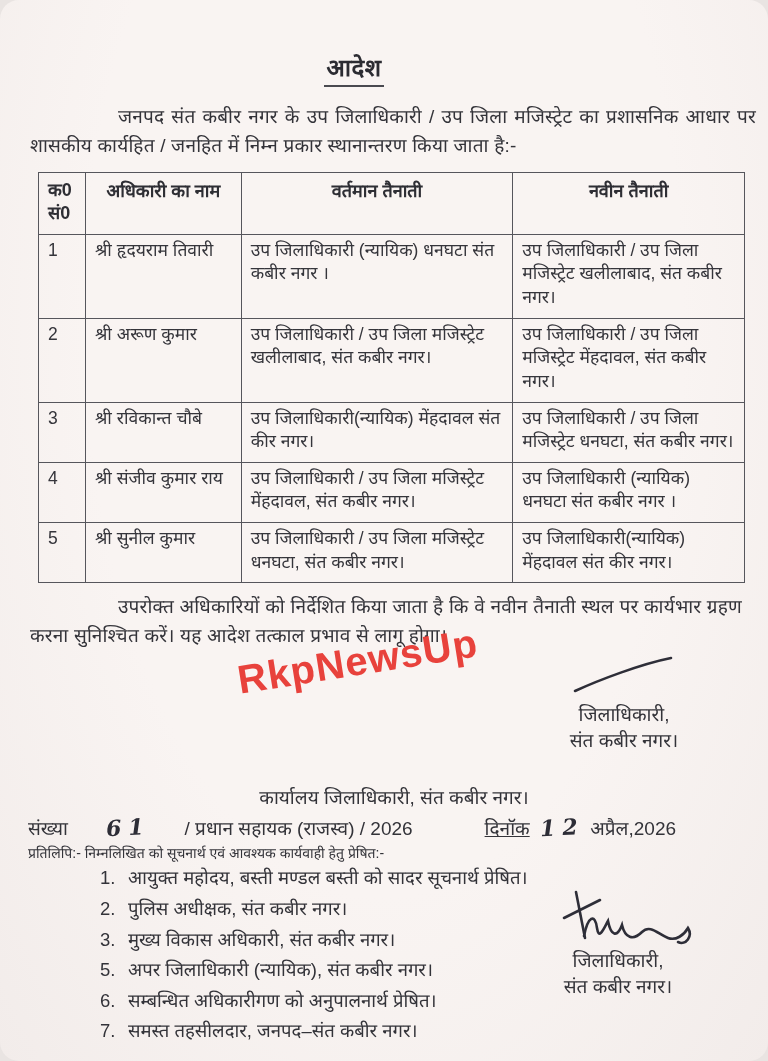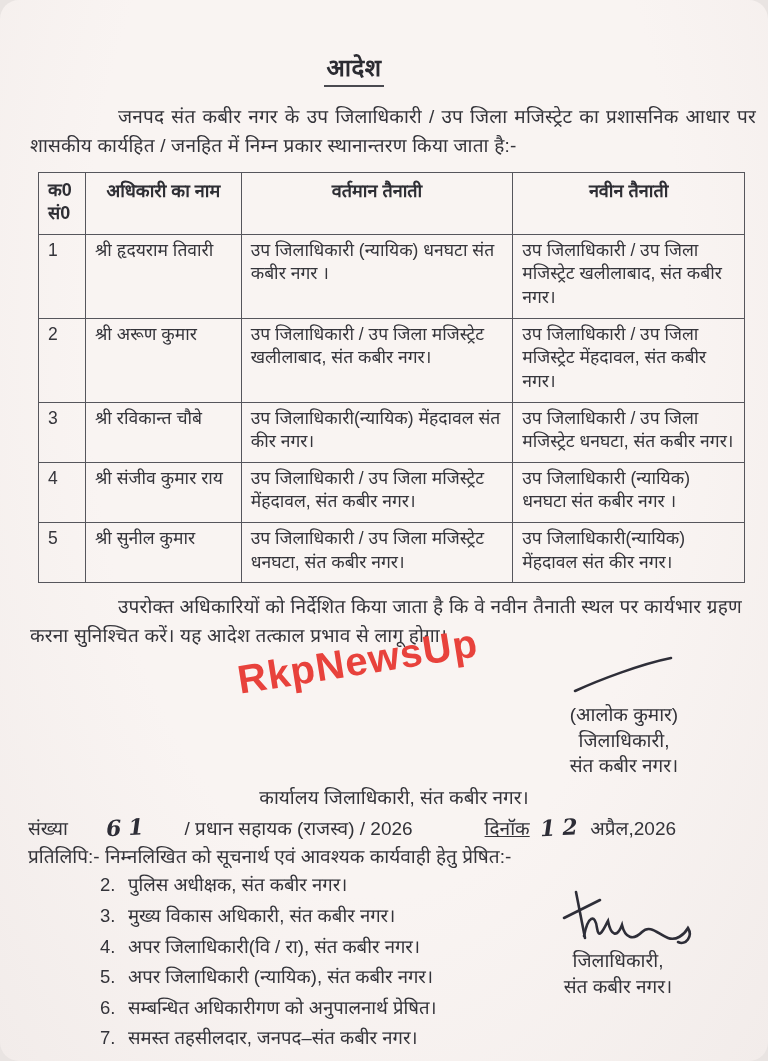--- a/index.html
+++ b/index.html
@@ -57,21 +57,21 @@
     margin:0 20px 2px 28px;white-space:nowrap;
   }
   .handwrite{
     display:inline-block;font-family:"DejaVu Serif",serif;font-style:italic;
     font-weight:bold;font-size:22px;letter-spacing:7px;color:#2d2d36;
     transform:rotate(-3deg);
   }
   .hw-number{margin:0 34px 0 38px;}
   .hw-day{margin:0 6px 0 10px;}
   .ref-datelabel{margin-left:72px;text-decoration:underline;}
-  .copy-heading{font-size:19px;color:#333339;margin:2px 20px 4px 28px;}
+  .copy-heading{font-size:14px;color:#333339;margin:2px 20px 4px 28px;}
   ul.copy-list{
     list-style:none;margin:2px 0 0 0;padding:0 0 0 100px;
     font-size:18.5px;color:#333339;
   }
   ul.copy-list li{margin-bottom:7.5px;line-height:1.25;}
   .li-num{display:inline-block;min-width:28px;}
   .footer-signatory{
     position:absolute;right:40px;top:886px;width:220px;text-align:center;
     font-size:19px;line-height:1.35;color:#333339;
   }
@@ -142,43 +142,42 @@
   </table>
 
   <p class="closing">उपरोक्त अधिकारियों को निर्देशित किया जाता है कि वे नवीन तैनाती स्थल पर कार्यभार ग्रहण करना सुनिश्चित करें। यह आदेश तत्काल प्रभाव से लागू होगा।</p>
 
   <div class="mid-zone">
     <span class="watermark" style="color: rgb(232, 66, 60);">RkpNewsUp</span>
     <div class="signatory">
       <svg class="stroke" width="110" height="42" viewBox="0 0 110 42">
         <path class="ink" d="M6 37 C30 26 72 10 102 4"></path>
       </svg>
-      <div>(आलोक कुमार)</div>
       <div>जिलाधिकारी,</div>
       <div>संत कबीर नगर।</div>
     </div>
   </div>
 
   <div class="office-line">कार्यालय जिलाधिकारी, संत कबीर नगर।</div>
 
   <div class="ref-line">
     <span>संख्या</span>
     <span class="handwrite hw-number">61</span>
     <span>/ प्रधान सहायक (राजस्व) / 2026</span>
     <span class="ref-datelabel">दिनॉक</span>
     <span class="handwrite hw-day">12</span>
     <span>अप्रैल,2026</span>
   </div>
 
   <div class="copy-heading">प्रतिलिपि:- निम्नलिखित को सूचनार्थ एवं आवश्यक कार्यवाही हेतु प्रेषित:-</div>
 
   <ul class="copy-list">
+      <li><span class="li-num">1.</span><span>आयुक्त महोदय, बस्ती मण्डल बस्ती को सादर सूचनार्थ प्रेषित।</span></li>
       <li><span class="li-num">2.</span><span>पुलिस अधीक्षक, संत कबीर नगर।</span></li>
       <li><span class="li-num">3.</span><span>मुख्य विकास अधिकारी, संत कबीर नगर।</span></li>
-      <li><span class="li-num">4.</span><span>अपर जिलाधिकारी(वि / रा), संत कबीर नगर।</span></li>
       <li><span class="li-num">5.</span><span>अपर जिलाधिकारी (न्यायिक), संत कबीर नगर।</span></li>
       <li><span class="li-num">6.</span><span>सम्बन्धित अधिकारीगण को अनुपालनार्थ प्रेषित।</span></li>
       <li><span class="li-num">7.</span><span>समस्त तहसीलदार, जनपद–संत कबीर नगर।</span></li>
     </ul>
 
   <div class="footer-signatory">
     <svg class="scribble" width="160" height="64" viewBox="0 0 160 64">
       <path class="ink" d="M38 6 L47 52 M26 32 L62 14"></path>
       <path class="ink" d="M46 50 C50 30 57 27 59 42 C61 55 66 42 70 35 C73 50 79 52 84 39 C87 52 95 55 104 46 C112 38 120 48 130 52 C138 55 146 49 150 42 C155 50 148 60 140 56"></path>
     </svg>

